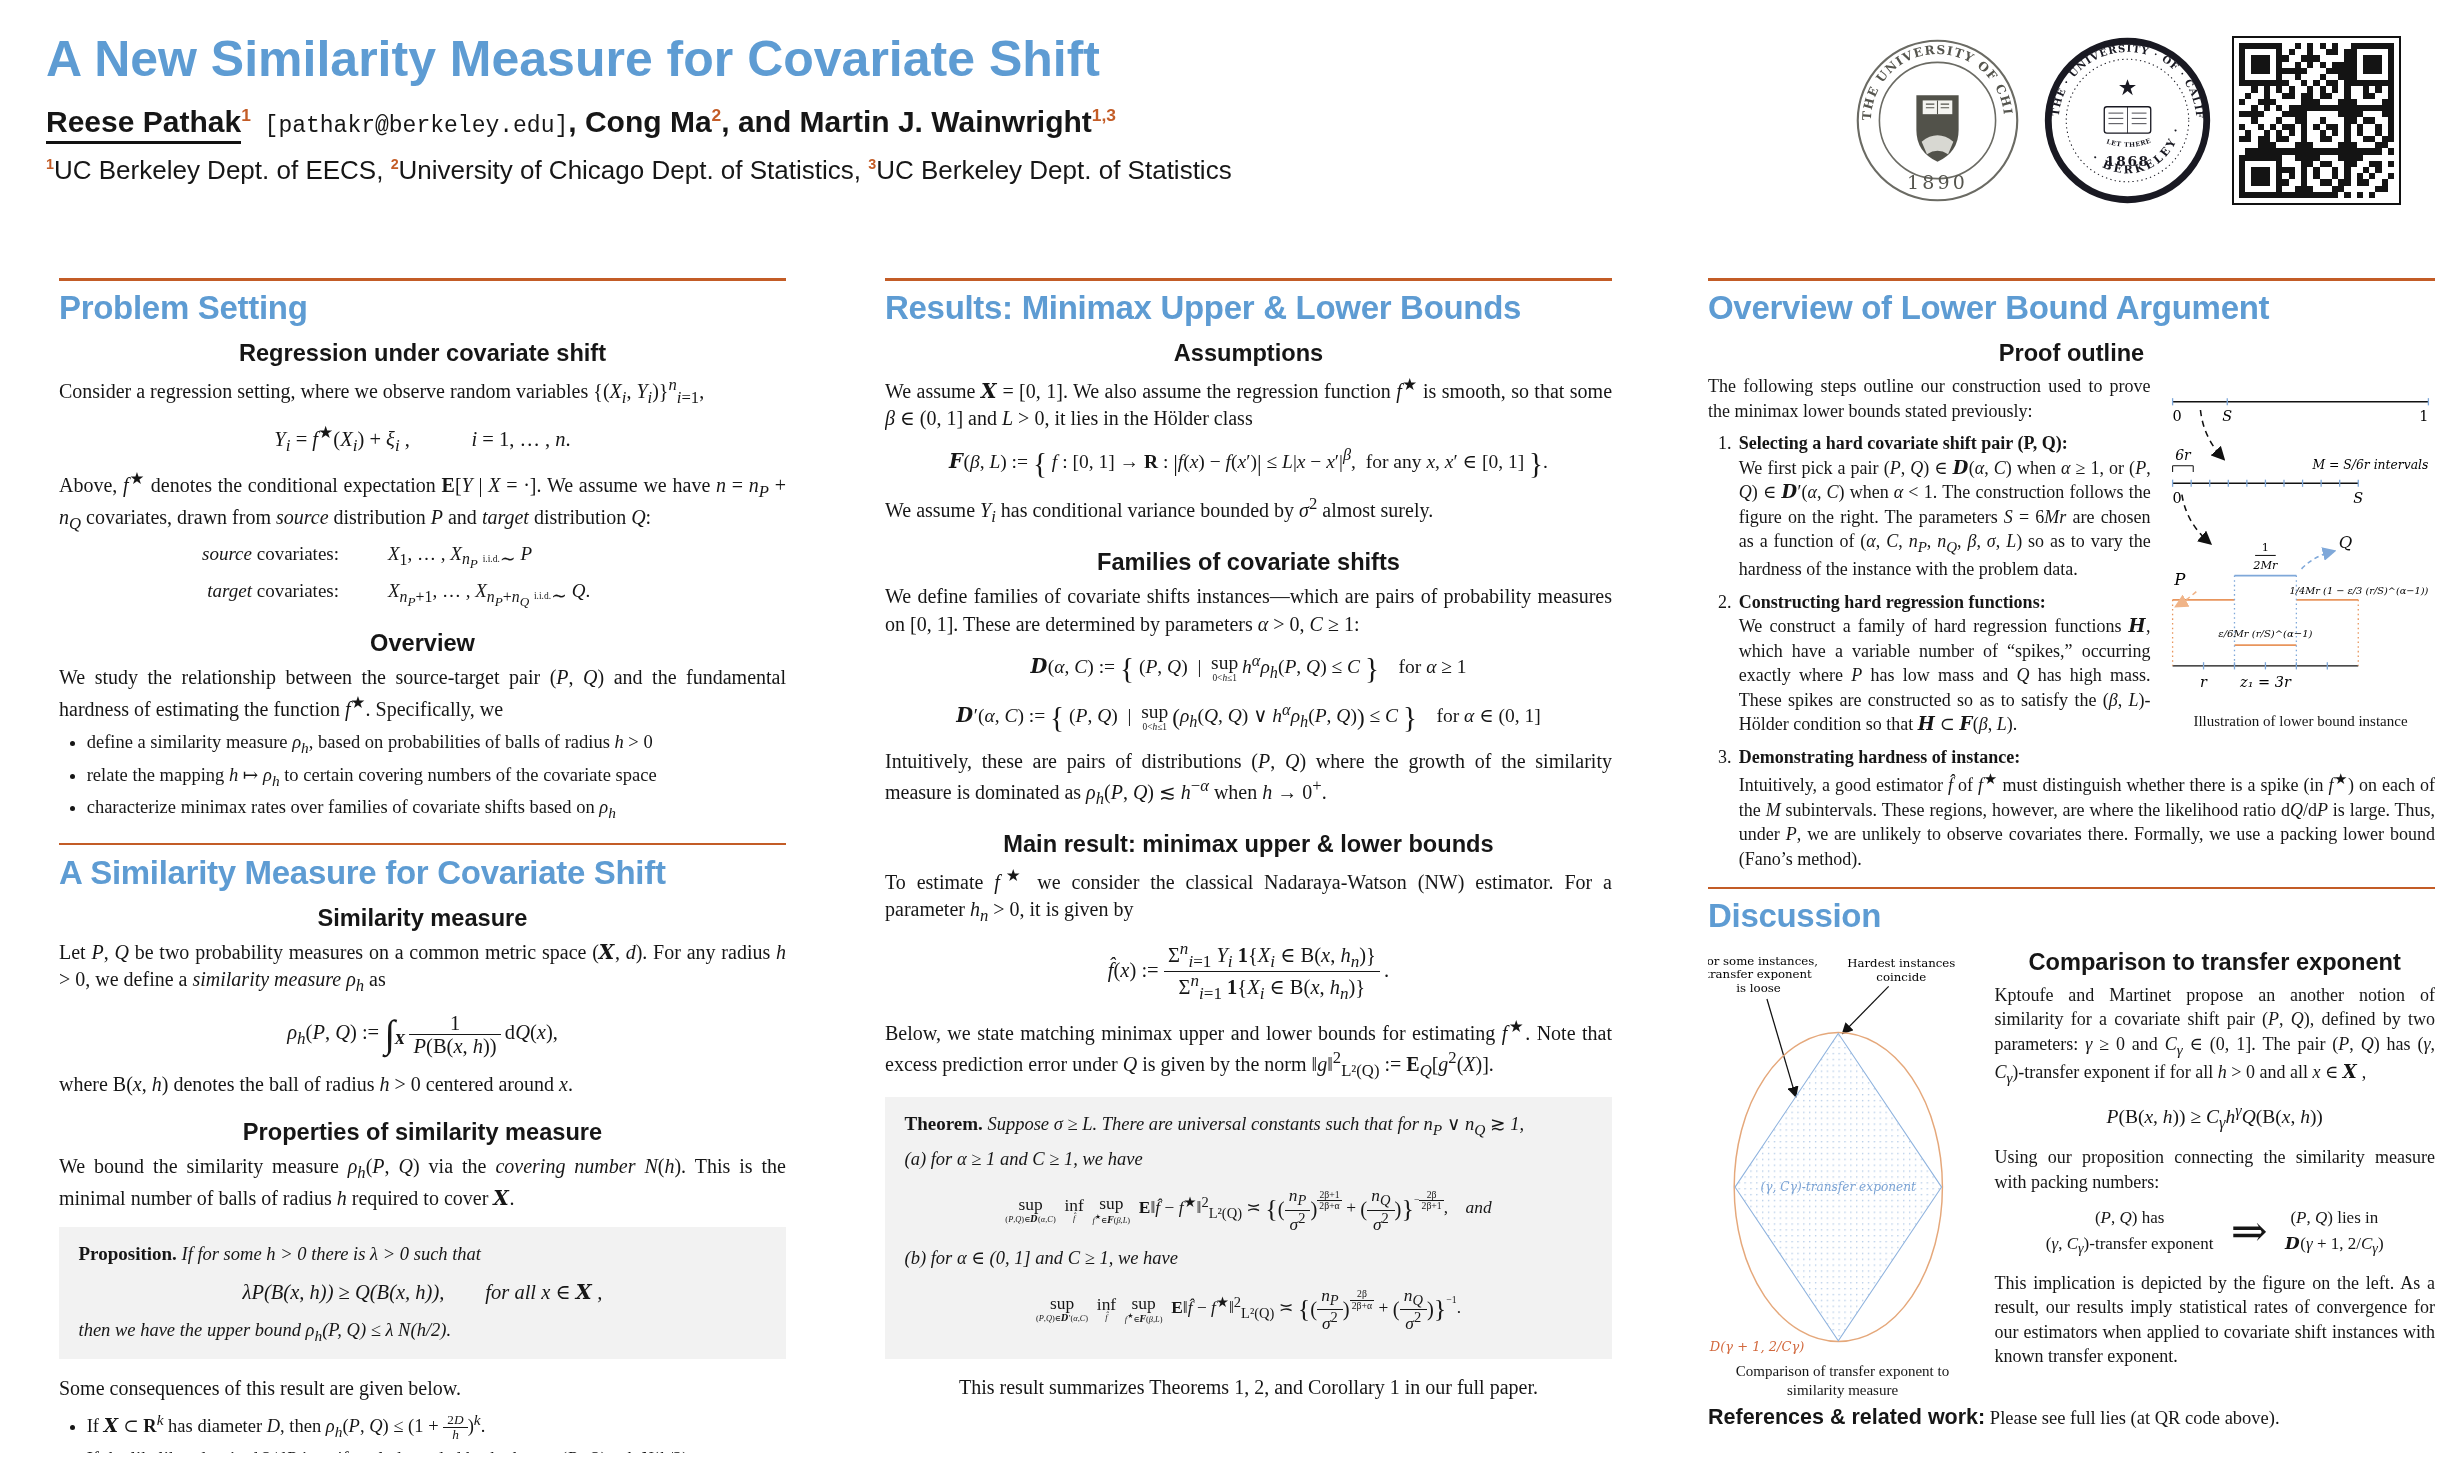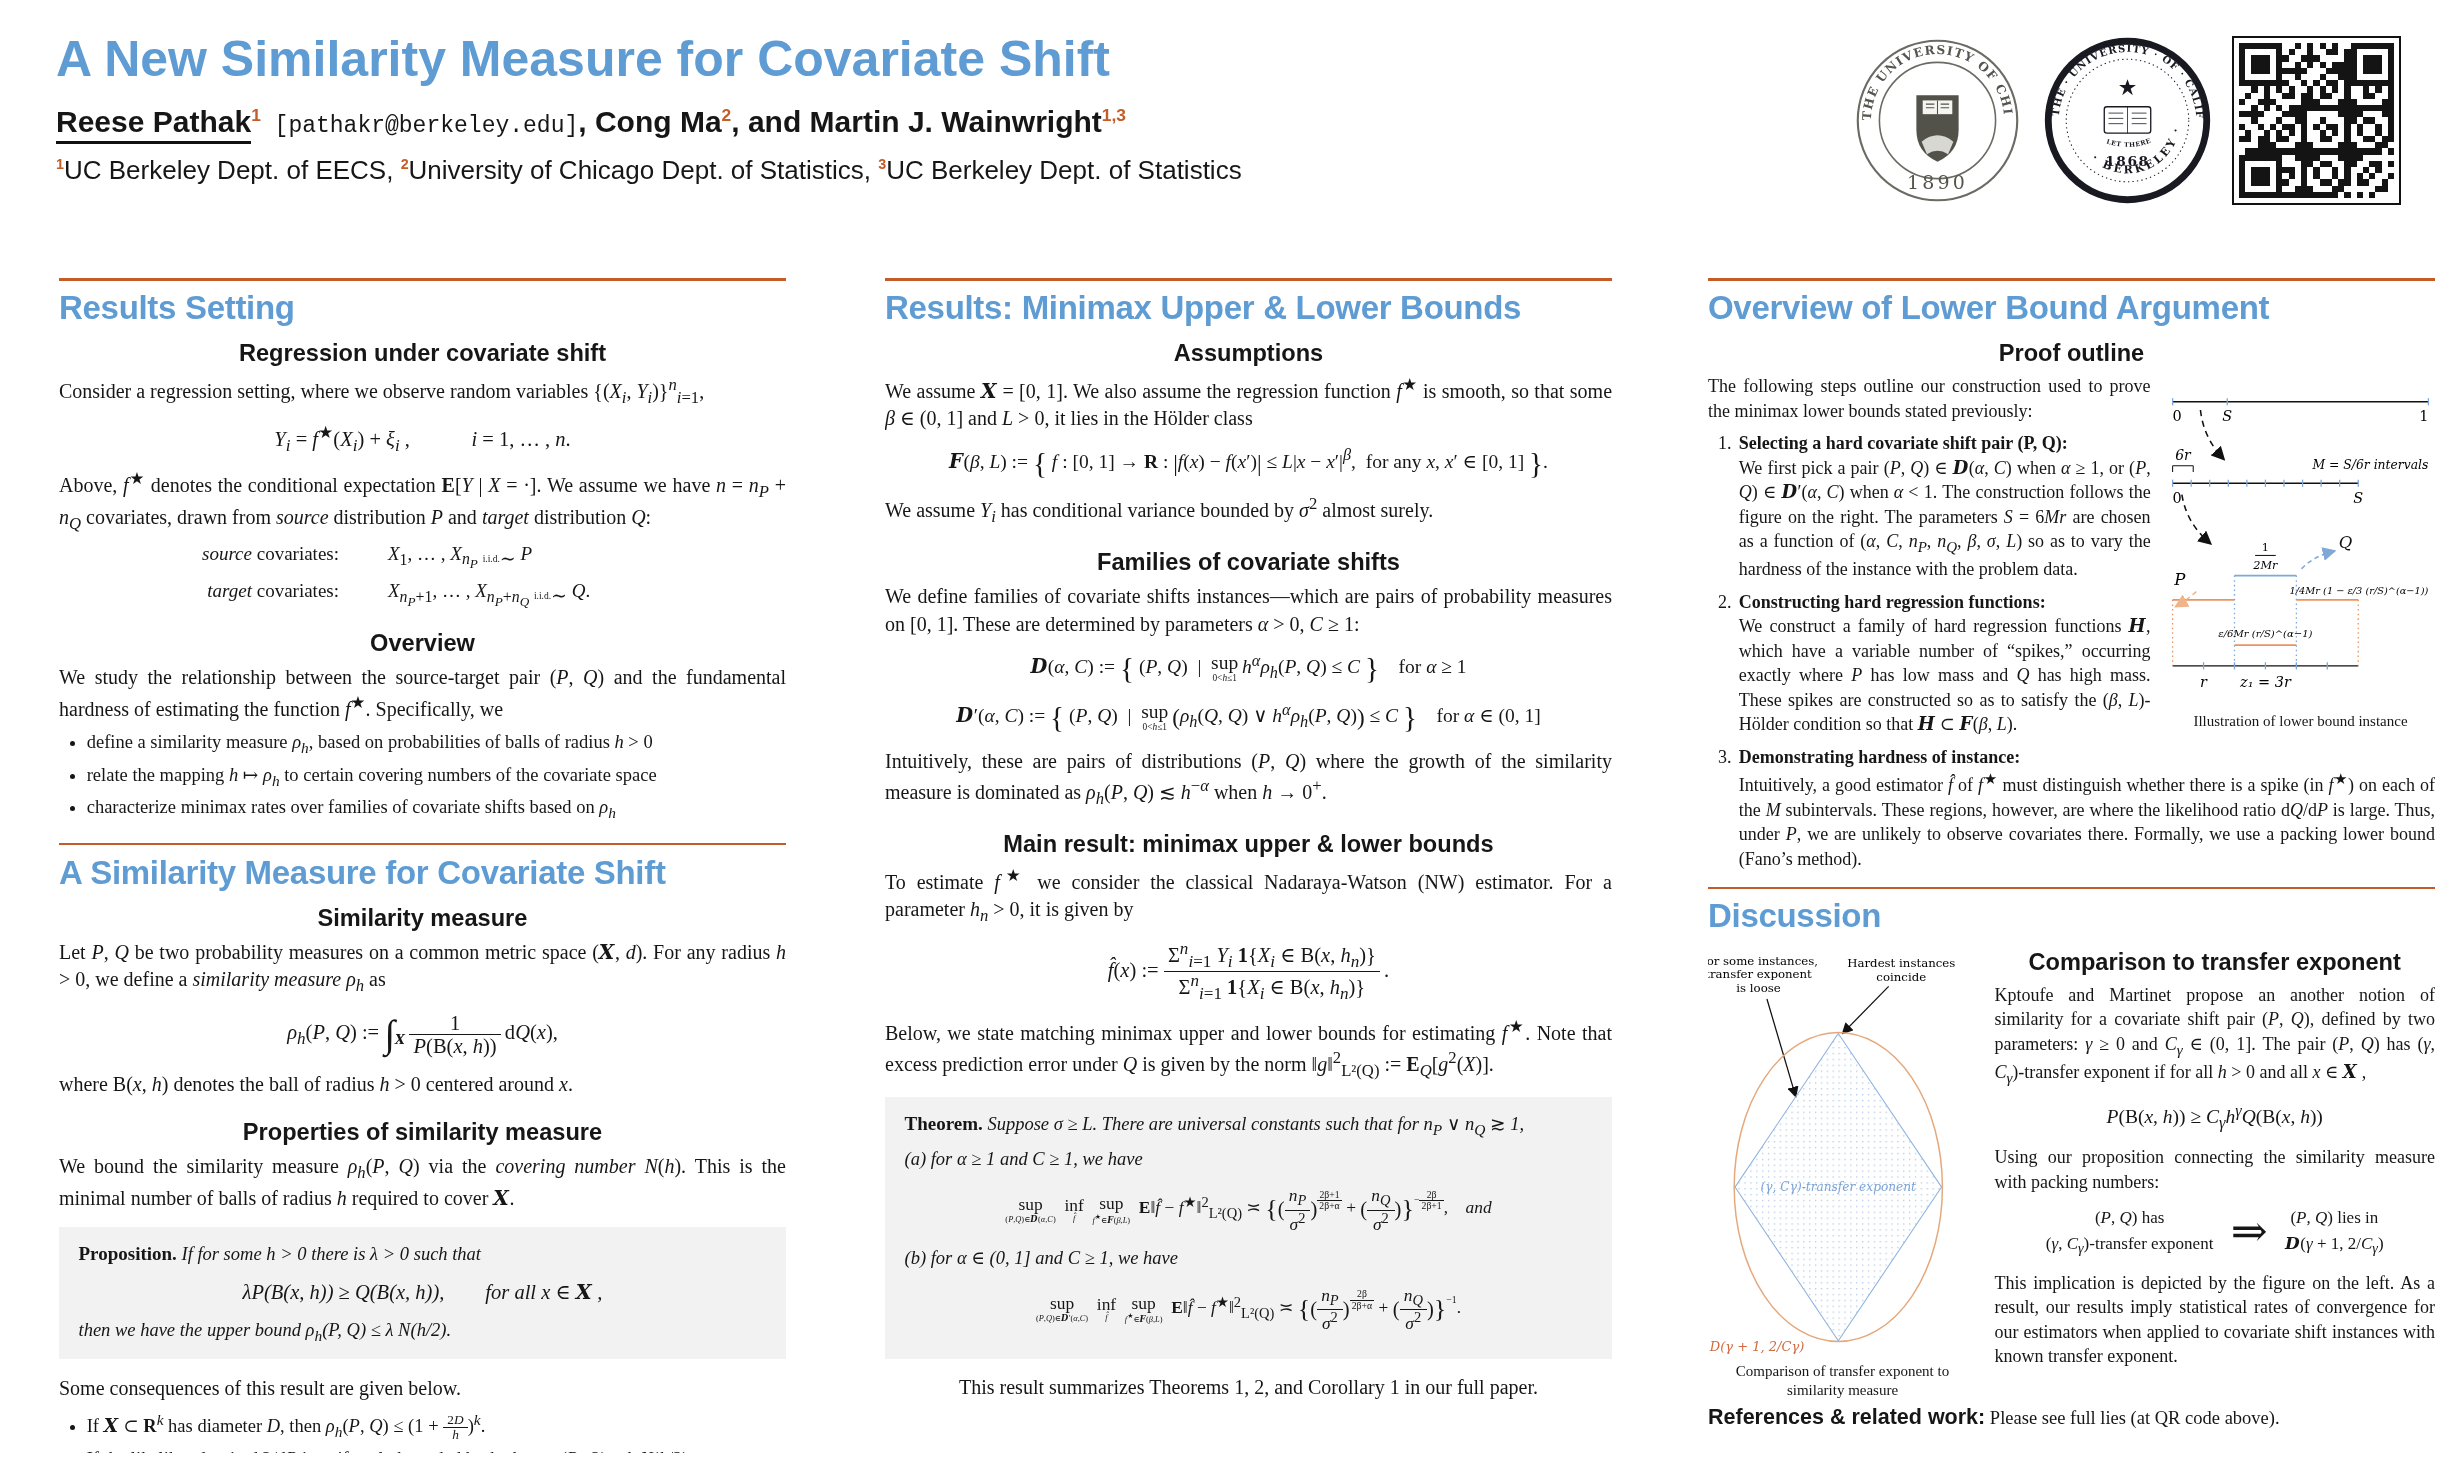--- a/index.html
+++ b/index.html
@@ -6,21 +6,21 @@
     --blue:#5E9CD3; --orange:#C35C26; --ink:#161616;
     --figorange:#E8955C; --figblue:#7FA8D9; --boxgray:#F2F2F2;
   }
   *{box-sizing:border-box;}
   html,body{margin:0;padding:0;}
   body{width:2462px;height:1477px;background:#fff;color:var(--ink);
        font-family:"Liberation Serif","DejaVu Serif","DejaVu Sans",serif;overflow:hidden;position:relative;}
   #poster{position:absolute;inset:0;}
 
   
-  .hdr{position:absolute;left:56px;top:30px;width:1672px;}
+  .hdr{position:absolute;left:46px;top:30px;width:1672px;}
   .title{font-family:"Liberation Sans","DejaVu Sans",sans-serif;font-weight:700;font-size:50px;
          color:var(--blue);letter-spacing:0px;margin:0;}
   .authors{margin-top:17.4px;font-family:"Liberation Sans","DejaVu Sans",sans-serif;font-weight:700;font-size:30px;}
   .authors .uline{border-bottom:3.1px solid #111;padding-bottom:3.1px;}
   .authors .email{font-family:"Liberation Mono","DejaVu Sans Mono",monospace;font-weight:400;font-size:23px;}
   sup.osup{color:var(--orange);font-size:58%;vertical-align:super;font-weight:700;}
   .affils{margin-top:15.4px;font-family:"Liberation Sans","DejaVu Sans",sans-serif;font-weight:400;font-size:26px;}
   .affils sup.osup{font-size:55%;}
   .logos{position:absolute;top:36px;right:61px;display:flex;align-items:center;gap:20.5px;}
   .logos svg{display:block;}
@@ -768,21 +768,21 @@
         <div></div>
         <div class="on"></div>
         <div></div>
         <div></div>
         <div></div>
       </div>
   </div>
 
   <div class="col" id="col1" data-name="column-problem-setting">
     <div class="rule" data-name="section-rule"></div>
-    <h2 class="sec" data-name="section-title-problem-setting">Results Setting</h2>
+    <h2 class="sec" data-name="section-title-problem-setting">Problem Setting</h2>
     <h3 class="sub" style="margin-top:5.1px" data-name="subheading-regression">Regression under covariate shift</h3>
     <p class="b" data-name="paragraph">Consider a regression setting, where we observe random variables {(<i>X<sub>i</sub></i>, <i>Y<sub>i</sub></i>)}<sup><i>n</i></sup><sub><i>i</i>=1</sub>,</p>
     <div class="eq" data-name="equation-model"><i>Y<sub>i</sub></i> = <i>f</i><sup>★</sup>(<i>X<sub>i</sub></i>) + <i>ξ<sub>i</sub></i> ,   <i>i</i> = 1, … , <i>n</i>.</div>
     <p class="b" data-name="paragraph">Above, <i>f</i><sup>★</sup> denotes the conditional expectation <b>E</b>[<i>Y</i> | <i>X</i> = ·]. We assume we have <i>n</i> = <i>n<sub>P</sub></i> + <i>n<sub>Q</sub></i> covariates, drawn from <i>source</i> distribution <i>P</i> and <i>target</i> distribution <i>Q</i>:</p>
     <div class="crow" data-name="source-covariates-row">
       <span class="lab"><i>source</i> covariates:</span>
       <span class="val"><i>X</i><sub>1</sub>, … , <i>X</i><sub><i>n<sub>P</sub></i></sub> <span class="iid">
             <span>i.i.d.</span>
             <span>∼</span>
           </span> <i>P</i></span>

